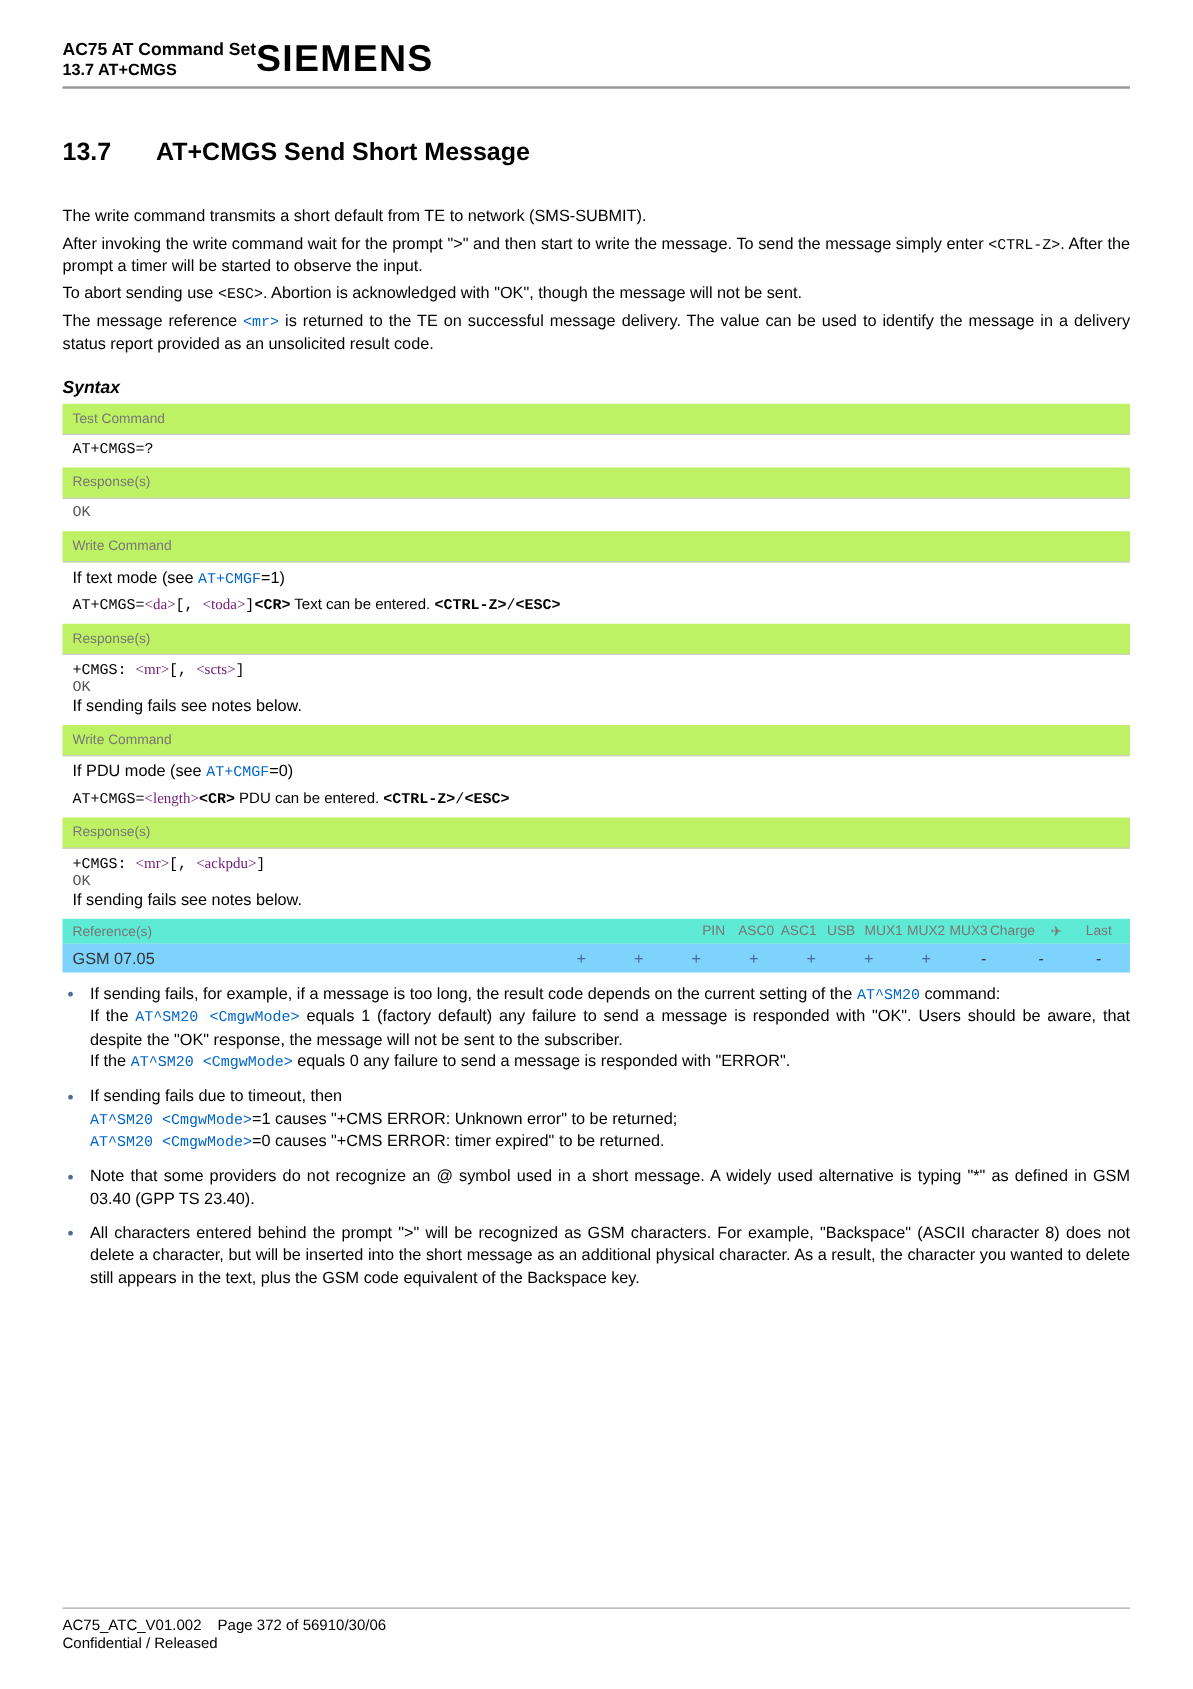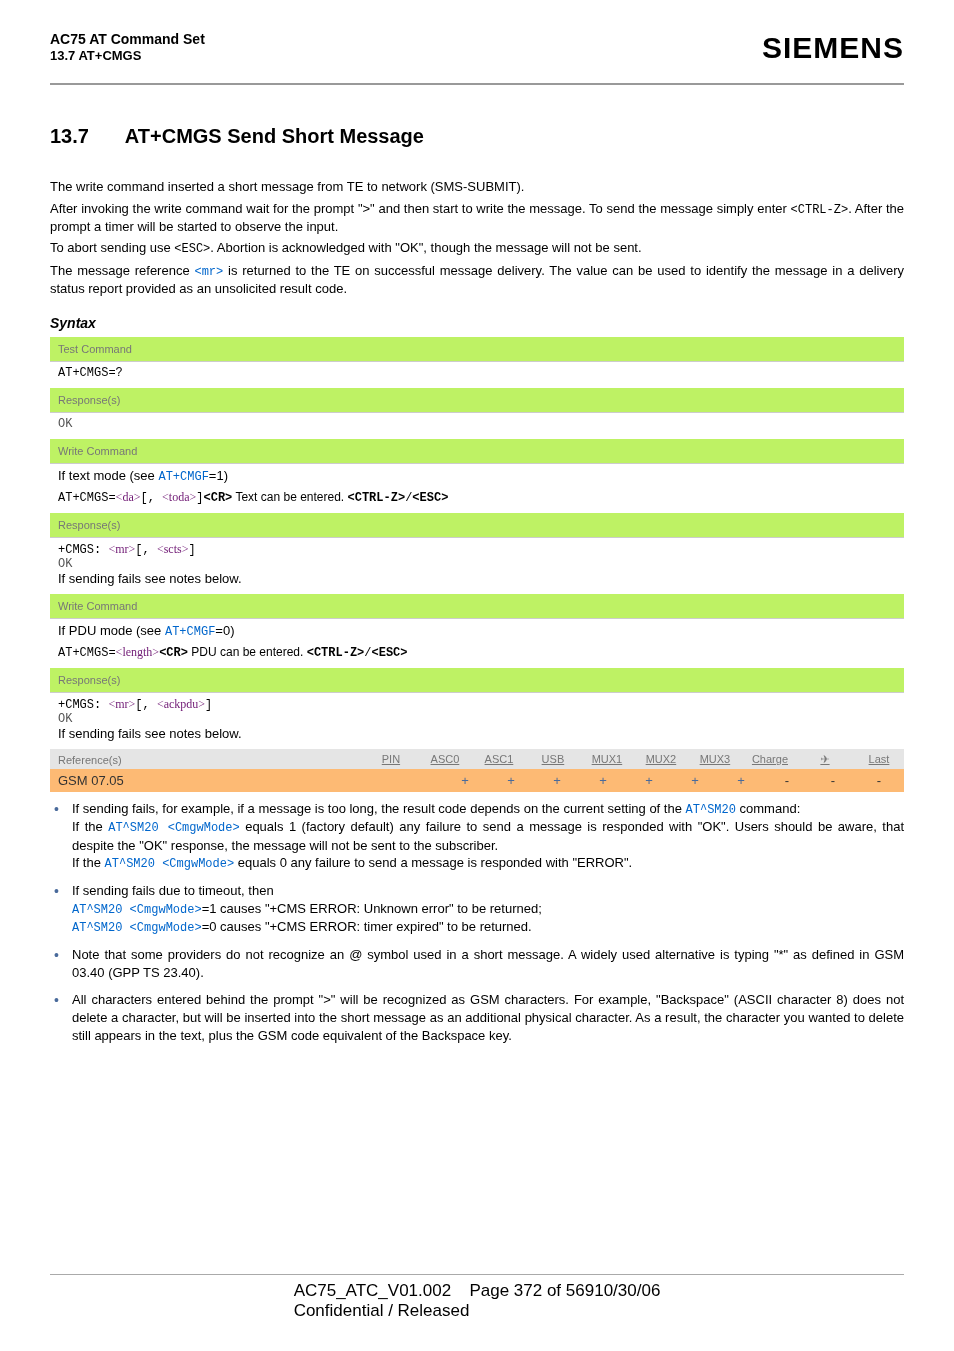--- a/index.html
+++ b/index.html
@@ -12,24 +12,24 @@
     width: 954px;
   }
   .page {
     padding: 30px 50px 50px 50px;
     box-sizing: border-box;
     min-height: 1351px;
     position: relative;
   }
   .header {
     display: flex;
-    justify-content: space-between;
+    justify-content: flex-start;
     align-items: center;
     border-bottom: 2px solid #999;
-    padding-bottom: 18px;
+    padding-bottom: 4px;
     margin-bottom: 40px;
   }
   .header-left {
     font-size: 14px;
     line-height: 1.3;
   }
   .header-title { font-weight: bold; }
   .header-sub { font-weight: bold; font-size: 13px; }
   .siemens {
     font-family: Arial, sans-serif;
@@ -51,53 +51,53 @@
     background: #bef264;
     border-bottom: 1px solid #ccc;
     padding: 6px 8px;
   }
   .box-label { color:#777; font-size:11px; }
   .box-content { padding: 4px 8px 8px 8px; }
   .ok { color:#555; }
   .syntax-block { font-family:"Courier New", monospace; font-size:12px; }
   .param { color:#701a75;font-family:Liberation Serif, serif; }
   .table-ref {
-    background:#e5e5e5;
+    background:#5eead4;
     padding:4px 8px 3px 8px;
     display:flex;
     justify-content:space-between;
     align-items:center;
     font-size:11px;
     color:#777;
   }
-  .table-ref-cols { display:flex; gap:20px;text-decoration:underline; }
+  .table-ref-cols { display:flex; gap:0; }
   .table-ref-cols span { text-align:center; min-width:34px; }
   .ref-row {
     display:flex;
     justify-content:space-between;
     align-items:center;
     padding:4px 8px;
-    background:#fdba74;
+    background:#7dd3fc;
   }
   .ref-row-left { font-size:13px; color:#333; }
   .ref-row-vals { display:flex; gap:12px; font-size:13px; color:#496a9b; }
   .ref-row-vals span { text-align:center; min-width:34px; }
   ul.notes { list-style:none; padding:0; margin:8px 0 0 0; }
   ul.notes > li { position:relative; padding-left:22px; margin-bottom:10px; line-height:1.35; text-align:justify; }
   ul.notes > li::before { content:"•"; position:absolute; left:4px; color:#496a9b; font-size:14px; }
   .footer {
     position:absolute;
     bottom:30px;
     left:50px;
     right:50px;
     border-top:1px solid #aaa;
     padding-top:6px;
     display:flex;
-    justify-content:center;
-    font-size:17px;
+    justify-content:flex-start;
+    font-size:12px;
   }
   .footer-left { text-align:left; }
   .plane { display:inline-block; transform: rotate(0deg); }
 </style>
 </head>
 <body>
 
 <div class="page">
   <div class="header">
     <div class="header-left">
@@ -105,21 +105,21 @@
       <div class="header-sub">13.7 AT+CMGS</div>
     </div>
     <div class="siemens">SIEMENS</div>
   </div>
 
   <h2 class="section">
     <span class="sec-num">13.7</span>
     <span>AT+CMGS   Send Short Message</span>
   </h2>
 
-  <p>The write command inserted a short message from TE to network (SMS-SUBMIT).</p>
+  <p>The write command transmits a short default from TE to network (SMS-SUBMIT).</p>
   <p>
     <span>After invoking the write command wait for the prompt "&gt;" and then start to write the message. To send the message simply enter </span><span class="mono">&lt;CTRL-Z&gt;</span><span>. After the prompt a timer will be started to observe the input.</span>
   </p>
   <p>
     <span>To abort sending use </span><span class="mono">&lt;ESC&gt;</span><span>. Abortion is acknowledged with "OK", though the message will not be sent.</span>
   </p>
   <p>
     <span>The message reference </span><span class="link">&lt;mr&gt;</span><span> is returned to the TE on successful message delivery. The value can be used to identify the message in a delivery status report provided as an unsolicited result code.</span>
   </p>
 

